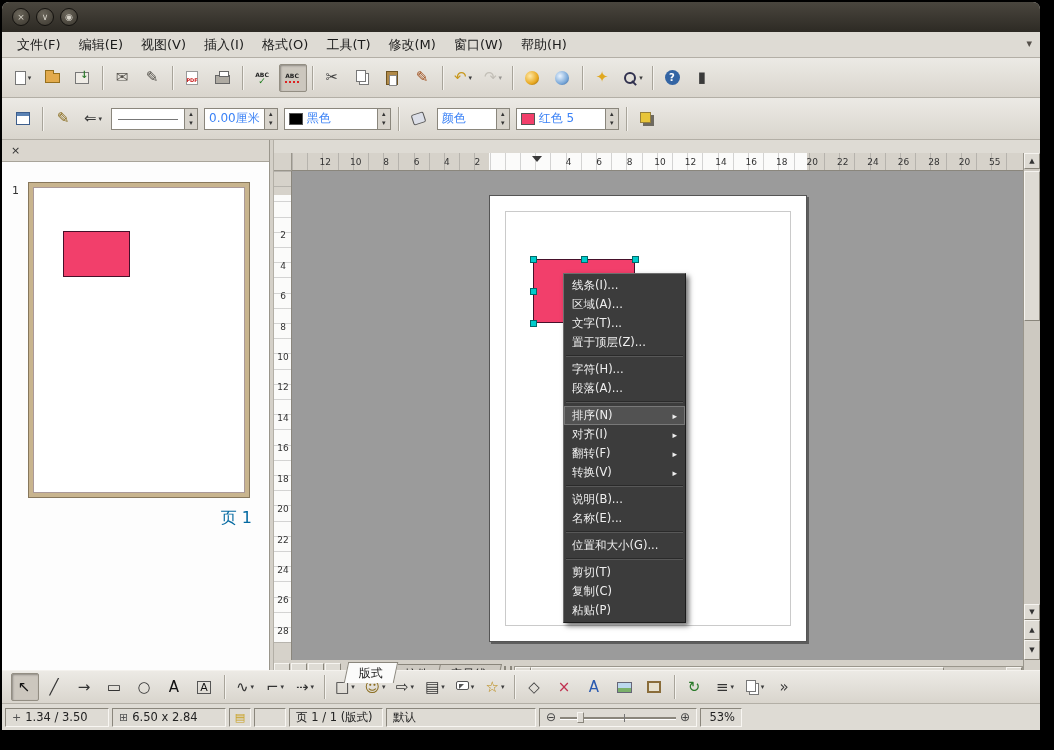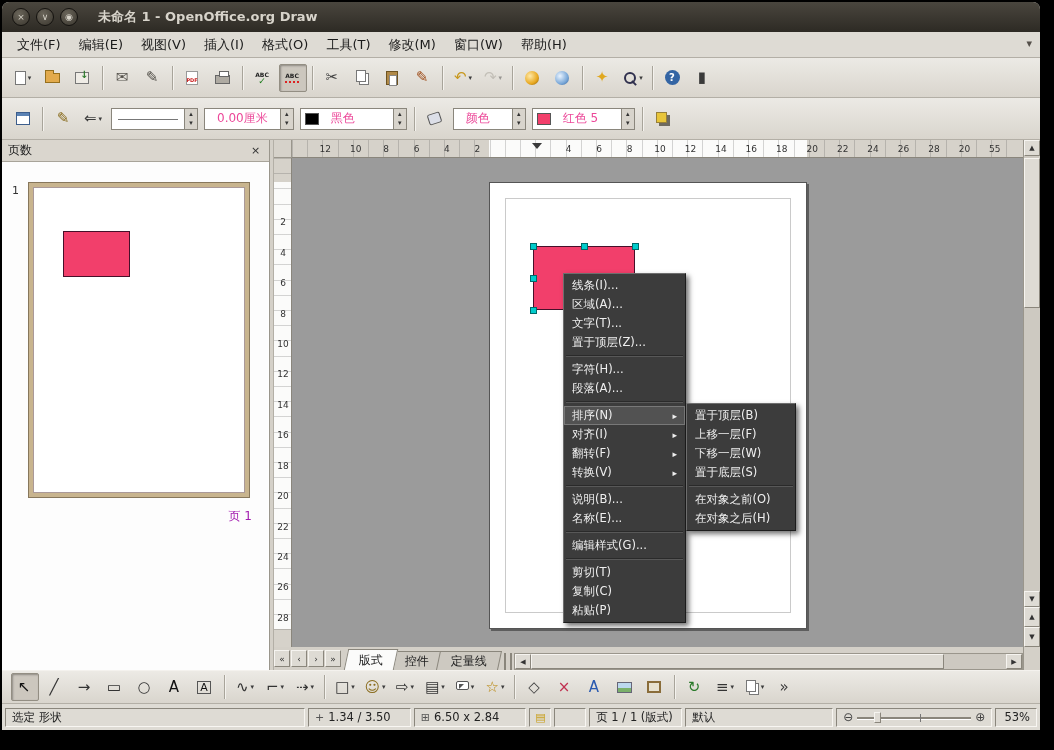--- a/index.html
+++ b/index.html
@@ -50,41 +50,41 @@
   .ic-styleswin{width:14px;height:13px;background:#fff;border:1px solid #3d5e8c;position:relative;font-size:0}
   .ic-styleswin::before{content:"";position:absolute;left:0;top:0;right:0;height:3px;background:#5a82b4}
   .ic-can{width:13px;height:11px;background:#dcdfe8;border:1px solid #555;border-radius:2px;transform:rotate(-18deg);font-size:0}
   .ic-shadow{width:11px;height:11px;background:#e8c53a;border:1px solid #97803a;box-shadow:3px 3px 0 #6e6a60;margin:0 3px 3px 0;font-size:0}
   .ic-pic{width:15px;height:11px;border:1px solid #667;background:linear-gradient(180deg,#bcd8ee 0 60%,#7ab06a 60%);font-size:0}
   .ic-frame{width:14px;height:12px;border:2px solid #8a6d3a;background:#e8e2d0;font-size:0}
   .ic-bubble{width:13px;height:9px;border:1px solid #555;background:#fff;position:relative;font-size:0;border-radius:2px;margin-bottom:3px}
   .ic-bubble::after{content:"";position:absolute;left:2px;bottom:-5px;border:5px solid transparent;border-top-color:#555;border-left-width:0}
   
   .combo{display:inline-flex;align-items:stretch;height:22px;border:1px solid #8a867c;background:#fff;font-size:12px;margin:0 3px;cursor:pointer}
-  .combo .val{display:flex;align-items:center;padding:0 12px;white-space:nowrap;color:#ec4899}
+  .combo .val{display:flex;align-items:center;padding:0 4px;white-space:nowrap;color:#3b82f6}
   .spin{display:flex;flex-direction:column;justify-content:center;width:13px;border-left:1px solid #8a867c;background:#d8d4cc;font-size:0}
   .spin::before{content:"▴";font-size:7px;line-height:9px;text-align:center;color:#333}
   .spin::after{content:"▾";font-size:7px;line-height:9px;text-align:center;color:#333}
   .swatch{width:14px;height:12px;border:1px solid #555;margin:auto 0 auto 4px}
   .linestyle-field{width:72px;position:relative}
   .linestyle-field::after{content:"";position:absolute;left:6px;right:6px;top:10px;height:1px;background:#777}
   
   .main{position:absolute;left:0;top:138px;right:0;height:530px;background:#dedbd4}
   .pages-panel{position:absolute;left:0;top:0;width:268px;height:530px;background:#fff;border-right:1px solid #9a968c}
   .panel-head{height:22px;display:flex;align-items:center;background:#dad6ce;border-bottom:1px solid #a8a49a;padding:0 6px;font-size:12px;color:#222}
   .panel-head .ph-title{flex:1}
   .panel-close{width:15px;height:15px;display:flex;align-items:center;justify-content:center;font-size:11px;color:#333;cursor:pointer}
   .panel-body{position:absolute;left:0;top:22px;right:1px;bottom:0;background:#fdfdfd}
   .pnum{position:absolute;left:10px;top:22px;font-size:11px;color:#333}
   .thumb{position:absolute;left:26px;top:20px;width:222px;height:316px;background:#c8b48e;border:1px solid #87775c;padding:4px;cursor:pointer}
   .thumb-page{position:absolute;inset:4px;background:#fff;border:1px solid #a99;}
   .thumb-shape{position:absolute;left:29px;top:43px;width:67px;height:46px;border:1px solid #46102a}
-  .plabel{position:absolute;right:16px;top:346px;font-size:12px;color:#a21caf}
+  .plabel{position:absolute;right:16px;top:346px;font-size:16px;color:#0369a1}
   .splitter{position:absolute;left:268px;top:0;width:4px;height:530px;background:#d4d0c8;border-right:1px solid #b3afa6;cursor:col-resize}
-  .canvas-zone{position:absolute;left:272px;top:0;right:0;height:530px}
+  .canvas-zone{position:absolute;left:272px;top:13px;right:0;height:530px}
   .ruler-corner{position:absolute;left:0;top:0;width:18px;height:18px;background:#d6d2ca;border:1px solid #9a968c;border-top:none;border-left:none}
   .hruler{position:absolute;left:18px;top:0;right:17px;height:18px;background:#d6d2ca;border-bottom:1px solid #8a867c;overflow:hidden;cursor:pointer}
   .hr-white{position:absolute;left:197px;top:0;width:318px;height:18px;background:#fbfbfa}
   .hr-nums{position:absolute;left:0;top:0;display:flex;padding-left:18px;height:18px;background-image:repeating-linear-gradient(90deg,rgba(70,70,70,.22) 0 1px,transparent 1px 15.2px)}
   .hr-num{width:30.45px;text-align:center;font-size:9px;line-height:18px;color:#333}
   .indent-marker{position:absolute;left:240px;top:3px;width:0;height:0;border:5px solid transparent;border-top:6px solid #3a3a3a}
   .vruler{position:absolute;left:0;top:18px;width:18px;height:489px;background:#d6d2ca;border-right:1px solid #8a867c;overflow:hidden;cursor:pointer}
   .vr-white{position:absolute;left:0;top:24px;width:18px;height:447px;background:#fbfbfa}
   .vr-nums{position:absolute;left:0;top:0;display:flex;flex-direction:column;padding-top:49px;width:18px;background-image:repeating-linear-gradient(180deg,rgba(70,70,70,.22) 0 1px,transparent 1px 15.2px)}
   .vr-num{height:30.45px;width:18px;text-align:center;font-size:9px;display:flex;align-items:center;justify-content:center;color:#333}
@@ -148,21 +148,20 @@
         </span>
 
         <span class="wbtn">
           <span class="wglyph">∨</span>
         </span>
 
         <span class="wbtn">
           <span class="wglyph">◉</span>
         </span>
       </div>
-    <span class="title-text">未命名 1 - OpenOffice.org Draw</span>
   </div>
 
   <div class="menubar">
     <div style="display:flex">
 
         <span class="menu-item">
           <span>文件(F)</span>
         </span>
 
         <span class="menu-item">
@@ -365,21 +364,20 @@
     <span class="tbtn sep"></span>
     <span class="tbtn">
         <span class="glyph ic-shadow"></span>
       </span>
   </div>
 
   <div class="main">
 
     <div class="pages-panel">
       <div class="panel-head">
-        <span class="ph-title">页数</span>
         <span class="panel-close">×</span>
       </div>
       <div class="panel-body">
         <span class="pnum">1</span>
         <div class="thumb">
           <div class="thumb-page">
             <div class="thumb-shape" style="background-color: rgb(242, 63, 107);"></div>
           </div>
         </div>
         <span class="plabel">页 1</span>
@@ -572,21 +570,21 @@
       </div>
 
       <div class="cm-item">
         <span>名称(E)...</span>
         <span class="cm-arrow"></span>
       </div>
 
       <div class="cm-item sep"></div>
 
       <div class="cm-item">
-        <span>编辑样式(G)...</span>
+        <span>位置和大小(G)...</span>
         <span class="cm-arrow"></span>
       </div>
 
       <div class="cm-item sep"></div>
 
       <div class="cm-item">
         <span>剪切(T)</span>
         <span class="cm-arrow"></span>
       </div>
 
@@ -594,48 +592,20 @@
         <span>复制(C)</span>
         <span class="cm-arrow"></span>
       </div>
 
       <div class="cm-item">
         <span>粘贴(P)</span>
         <span class="cm-arrow"></span>
       </div>
     </div>
 
-  <div class="ctx sub">
-
-      <div class="cm-item">
-        <span>置于顶层(B)</span>
-      </div>
-
-      <div class="cm-item">
-        <span>上移一层(F)</span>
-      </div>
-
-      <div class="cm-item">
-        <span>下移一层(W)</span>
-      </div>
-
-      <div class="cm-item">
-        <span>置于底层(S)</span>
-      </div>
-
-      <div class="cm-item sep"></div>
-
-      <div class="cm-item">
-        <span>在对象之前(O)</span>
-      </div>
-
-      <div class="cm-item">
-        <span>在对象之后(H)</span>
-      </div>
-    </div>
 
   <div class="drawbar">
 
       <span class="tbtn pressed" style="--ic: #111;">
         <span class="glyph">↖</span>
         <span class="dd"></span>
       </span>
 
       <span class="tbtn" style="--ic: #333;">
         <span class="glyph">╱</span>
@@ -760,23 +730,20 @@
         <span class="dd">▾</span>
       </span>
 
       <span class="tbtn" style="--ic: #3a3a3a;">
         <span class="glyph">»</span>
         <span class="dd"></span>
       </span>
     </div>
 
   <div class="statusbar">
-    <span class="scell sel-cell">
-        <span>选定 形状</span>
-      </span>
     <span class="scell" style="width:104px">
       <span class="sicon">+</span>
       <span>1.34 / 3.50</span>
     </span>
     <span class="scell" style="width:114px">
       <span class="sicon">⊞</span>
       <span>6.50 x 2.84</span>
     </span>
     <span class="scell" style="width:22px;justify-content:center">
       <span class="sicon" style="margin:0;color:#c8a020">▤</span>

